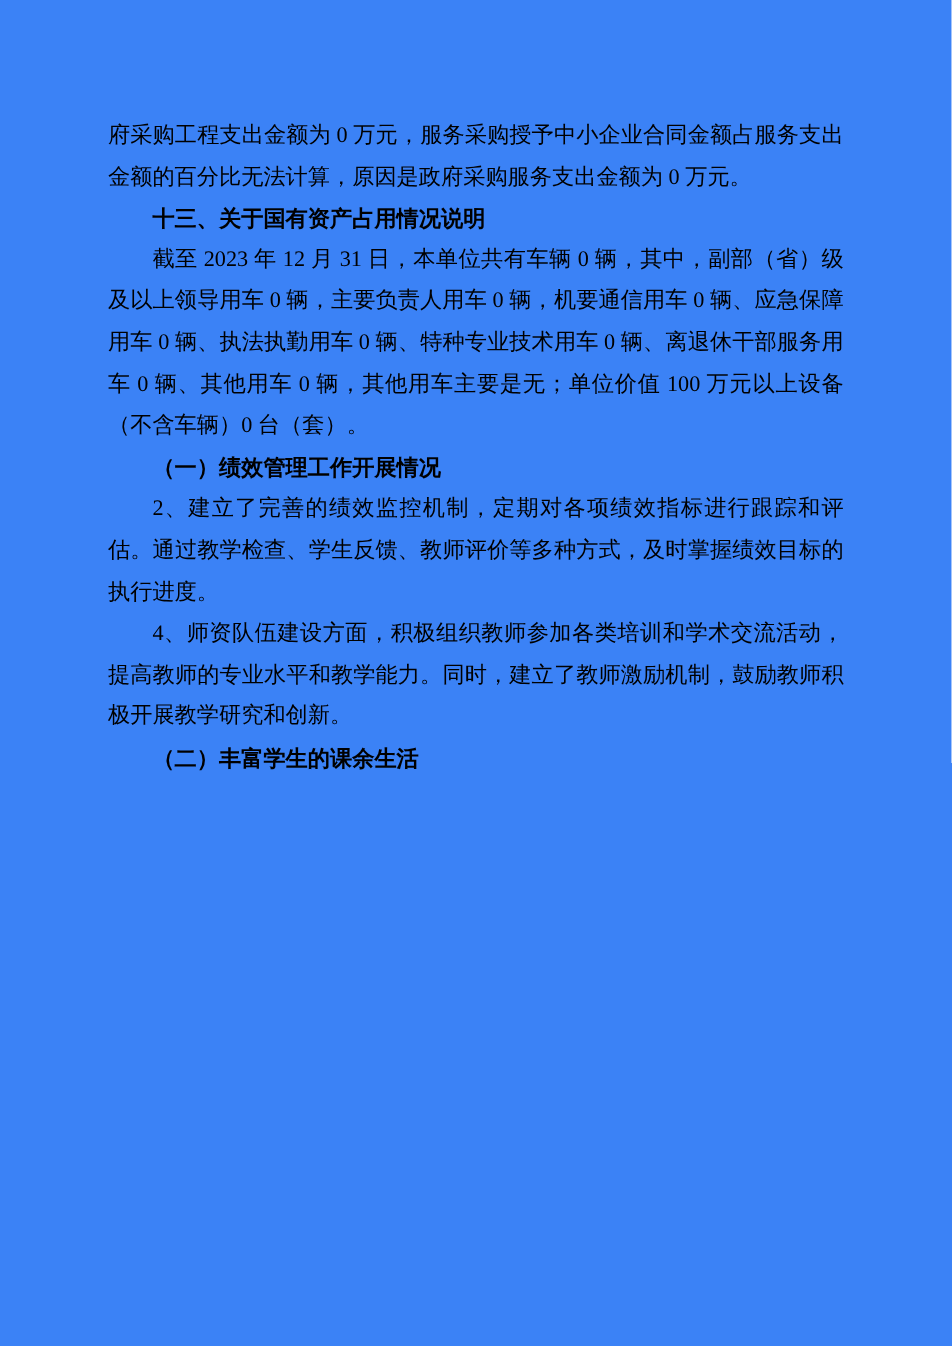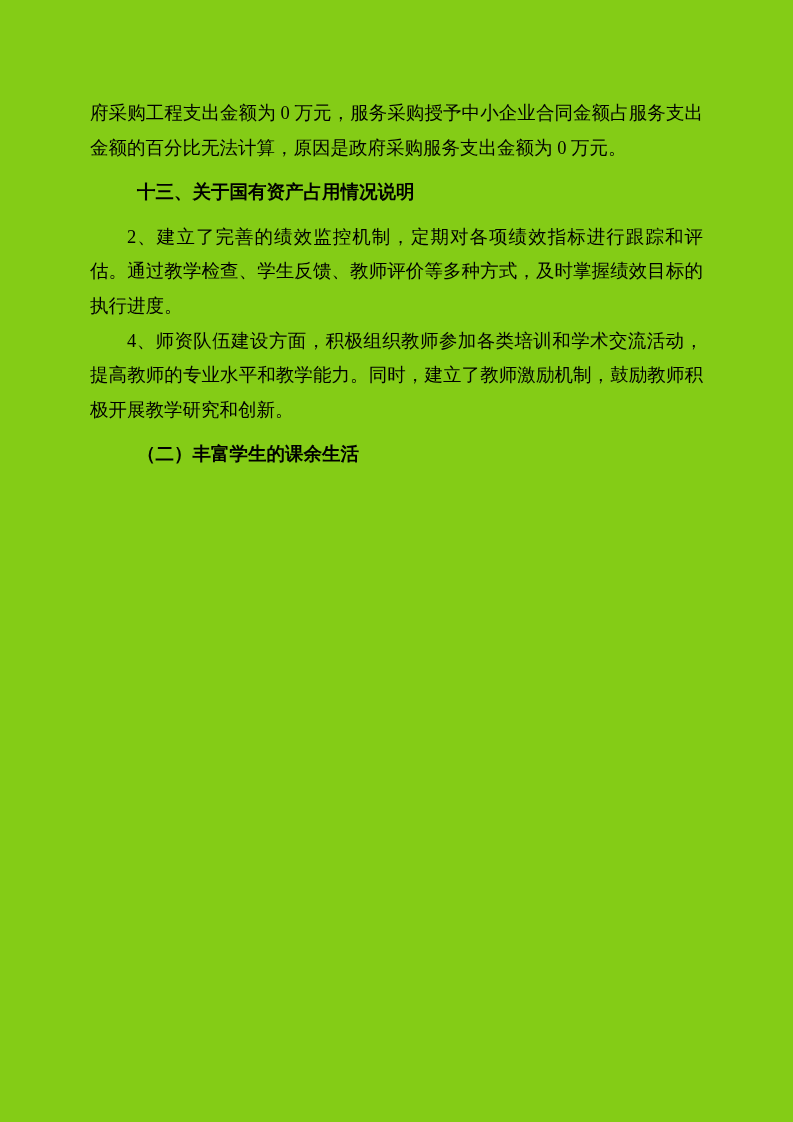--- a/index.html
+++ b/index.html
@@ -5,55 +5,57 @@
   html, body {
     margin: 0;
     padding: 0;
     background: #ffffff;
   }
   .page {
     position: relative;
     width: 793px;
     height: 1122px;
     margin: 0 auto;
-    background: #84cc16;
+    background: #3b82f6;
     box-sizing: border-box;
     padding: 96px 90px 0 90px;
     overflow: hidden;
     font-family: "Liberation Serif", "DejaVu Serif", serif;
     font-size: 18.5px;
     line-height: 34.6px;
     color: #000000;
   }
   .para {
     margin: 0;
     text-align: justify;
   }
   .indent {
     text-indent: 2em;
   }
   .heading {
-    margin: 10px;
+    margin: 0;
     text-align: justify;
     text-indent: 2em;
     font-weight: bold;
     font-family: "Liberation Sans", "DejaVu Sans", sans-serif;
     font-size: 18.5px;
   }
 </style>
 </head>
 <body>
 
 <div class="page">
   <p class="para">府采购工程支出金额为 0 万元，服务采购授予中小企业合同金额占服务支出金额的百分比无法计算，原因是政府采购服务支出金额为 0 万元。</p>
 
   <p class="heading">十三、关于国有资产占用情况说明</p>
 
+  <p class="para indent">截至 2023 年 12 月 31 日，本单位共有车辆 0 辆，其中，副部（省）级及以上领导用车 0 辆，主要负责人用车 0 辆，机要通信用车 0 辆、应急保障用车 0 辆、执法执勤用车 0 辆、特种专业技术用车 0 辆、离退休干部服务用车 0 辆、其他用车 0 辆，其他用车主要是无；单位价值 100 万元以上设备（不含车辆）0 台（套）。</p>
 
 
+  <p class="heading">（一）绩效管理工作开展情况</p>
 
   <p class="para indent">2、建立了完善的绩效监控机制，定期对各项绩效指标进行跟踪和评估。通过教学检查、学生反馈、教师评价等多种方式，及时掌握绩效目标的执行进度。</p>
 
 
 
   <p class="para indent">4、师资队伍建设方面，积极组织教师参加各类培训和学术交流活动，提高教师的专业水平和教学能力。同时，建立了教师激励机制，鼓励教师积极开展教学研究和创新。</p>
 
 
   <p class="heading">（二）丰富学生的课余生活</p>
 </div>

